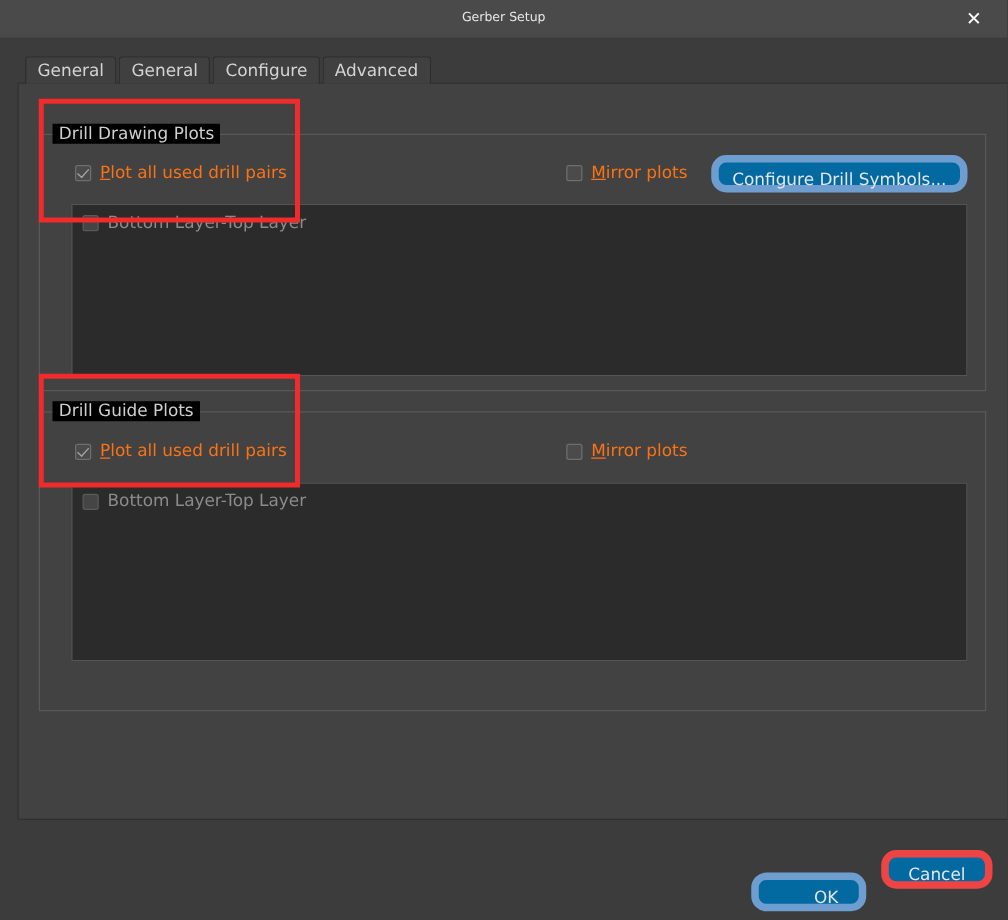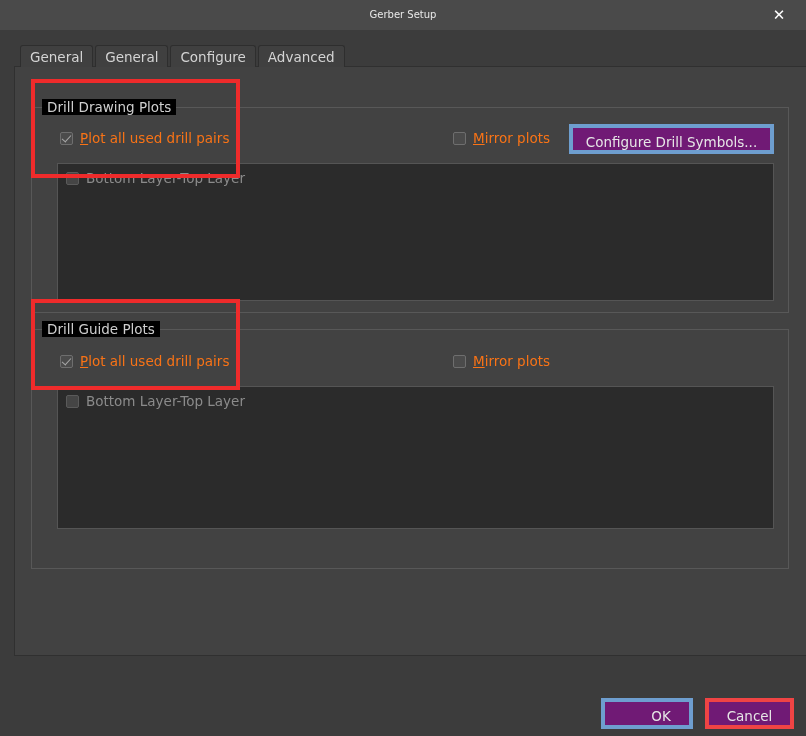--- a/index.html
+++ b/index.html
@@ -165,23 +165,23 @@
     position: absolute;
     left: 8px;
     display: flex;
     align-items: center;
   }
 
   
   .btn {
     position: absolute;
     box-sizing: border-box;
-    background: #701a75;
-    border: 4px solid #ef4444;
-    border-radius: 0;
+    background: #0369a1;
+    border: 6px solid #ef4444;
+    border-radius: 12px;
     color: #e6e6e6;
     font-size: 13.5px;
     text-align: center;
     cursor: pointer;
     user-select: none;
   }
   .btn.focus {
     border-color: #6e9ecf;
   }
 
@@ -256,18 +256,18 @@
             <span class="cbox dim"></span>
             <span class="cb-label disabled">Bottom Layer-Top Layer</span>
           </div>
         </div>
       </div>
 
     </div>
   </div>
 
   <div class="btn focus" style="left:601px; top:698px; width:92px; height:31px; line-height:29px;padding-left:28px;">OK</div>
-  <div class="btn" style="left:705px; top:698px; width:89px; height:31px; line-height:29px;">Cancel</div>
+  <div class="btn" style="left:705px; top:680px; width:89px; height:31px; line-height:29px;">Cancel</div>
 
   <div class="redrect" style="left:31px; top:79px; width:209px; height:99px;"></div>
   <div class="redrect" style="left:31px; top:299px; width:209px; height:91px;"></div>
 
 </div>
 
 </body></html>

